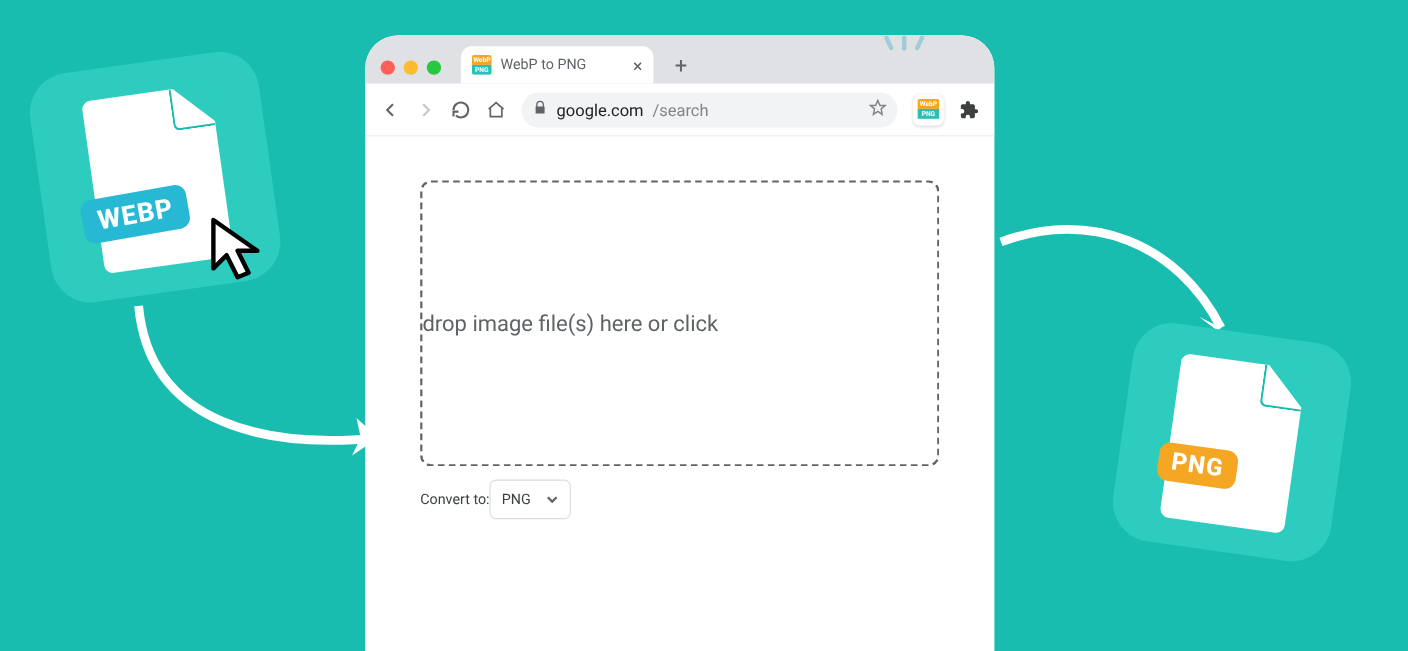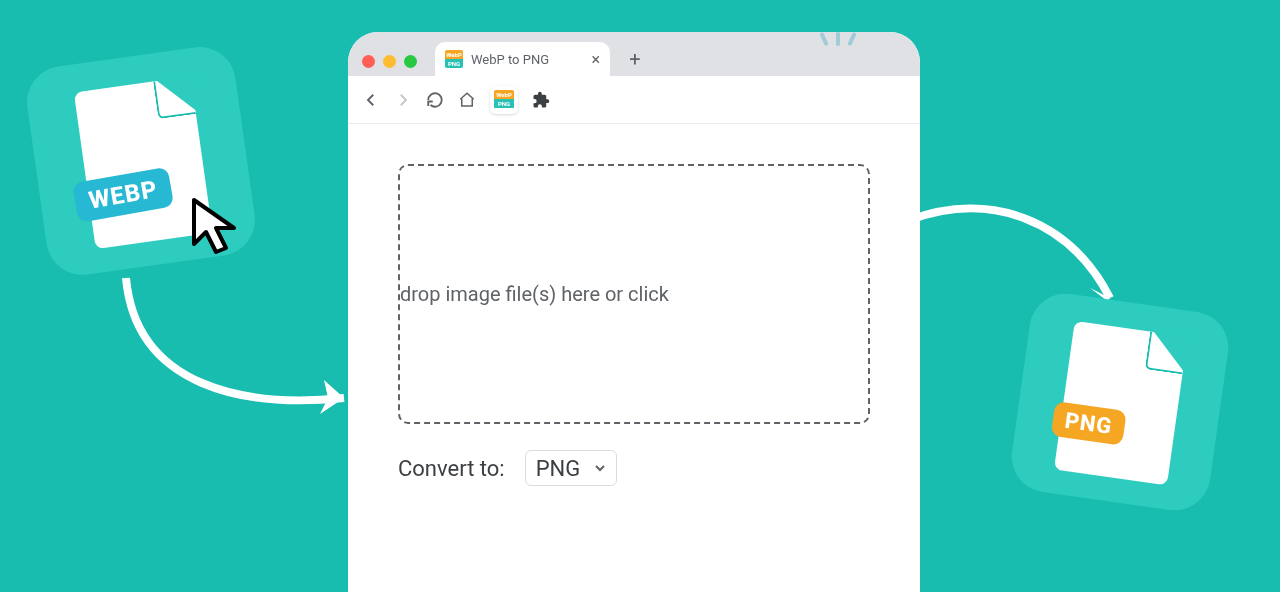--- a/index.html
+++ b/index.html
@@ -8,21 +8,21 @@
     height: 592px;
     background: #19bdb0;
     font-family: -apple-system, BlinkMacSystemFont, "Segoe UI", Roboto, sans-serif;
     position: relative;
     overflow: hidden;
   }
 
   
   .browser {
     position: absolute;
-    left: 348px;
+    left: 332px;
     top: 32px;
     width: 572px;
     height: 560px;
     background: #fff;
     border-radius: 30px 30px 0 0;
     overflow: hidden;
   }
 
   
   .tabstrip {
@@ -148,26 +148,26 @@
     border: 2px dashed #5f6368;
     border-radius: 10px;
     display:flex;
     align-items:center;
     justify-content:flex-start;
     color:#5f6368;
     font-size: 20px;
     cursor:pointer;
   }
   .row {
-    margin-top: 26px;
-    display:flex;
-    align-items:center;
-    gap: 20px;
+    margin-top: 12px;
+    display:flex;
+    align-items:center;
+    gap: 0;
     color:#3c4043;
-    font-size: 22px;
+    font-size: 13px;
   }
   .select {
     border:1px solid #dadce0;
     border-radius:6px;
     height:36px;
     padding: 0 10px;
     display:flex;
     align-items:center;
     gap:14px;
     cursor:pointer;
@@ -332,20 +332,34 @@
       <svg viewBox="0 0 24 24" fill="none" stroke="currentColor" stroke-width="2.5">
           <path d="M3 12a9 9 0 1 1 3 6.7"></path>
           <path d="M3 20v-6h6"></path>
         </svg>
     </div>
     <div class="navbtn">
       <svg viewBox="0 0 24 24" fill="none" stroke="currentColor" stroke-width="2">
           <path d="M3 11l9-8 9 8"></path>
           <path d="M5 10v10h14V10"></path>
         </svg>
+    </div>
+    <div class="urlbox">
+      <span class="lock">
+        <svg width="14" height="14" viewBox="0 0 24 24" fill="currentColor">
+            <path d="M6 10V7a6 6 0 1 1 12 0v3h1v11H5V10h1zm2 0h8V7a4 4 0 1 0-8 0v3z"></path>
+          </svg>
+      </span>
+      <span class="url-host">google.com</span>
+        <span class="url-path">/search</span>
+      <span class="star">
+        <svg width="16" height="16" viewBox="0 0 24 24" fill="none" stroke="currentColor" stroke-width="2">
+            <path d="M12 2l3 7h7l-5.5 4.5L18 21l-6-4-6 4 1.5-7.5L2 9h7z"></path>
+          </svg>
+      </span>
     </div>
     <div class="ext">
       <div class="favicon" style="width:20px;height:20px;">
         <div class="top">WebP</div>
         <div class="bot">PNG</div>
       </div>
     </div>
     <div class="navbtn puzzle">
       <svg viewBox="0 0 24 24" width="20" height="20" fill="currentColor">
           <path d="M20.5 11H19V7a2 2 0 0 0-2-2h-4V3.5a2.5 2.5 0 1 0-5 0V5H4a2 2 0 0 0-2 2v3.8h1.5a2.7 2.7 0 0 1 0 5.4H2V20a2 2 0 0 0 2 2h3.8v-1.5a2.7 2.7 0 0 1 5.4 0V22H17a2 2 0 0 0 2-2v-4h1.5a2.5 2.5 0 1 0 0-5z"></path>

